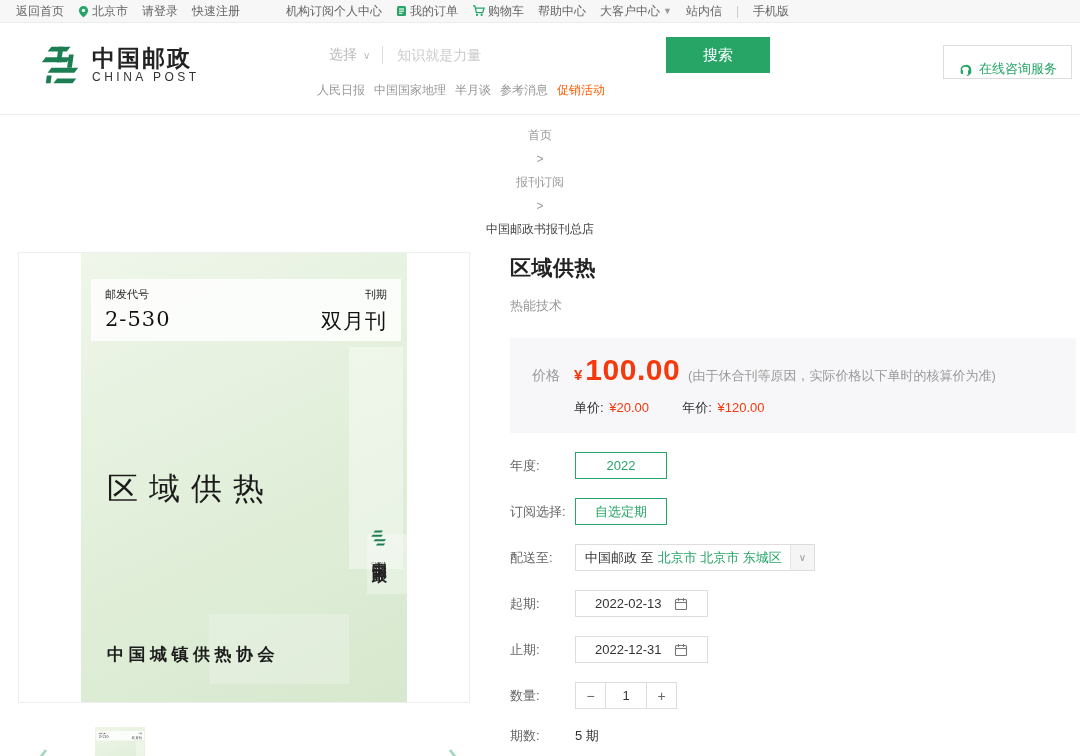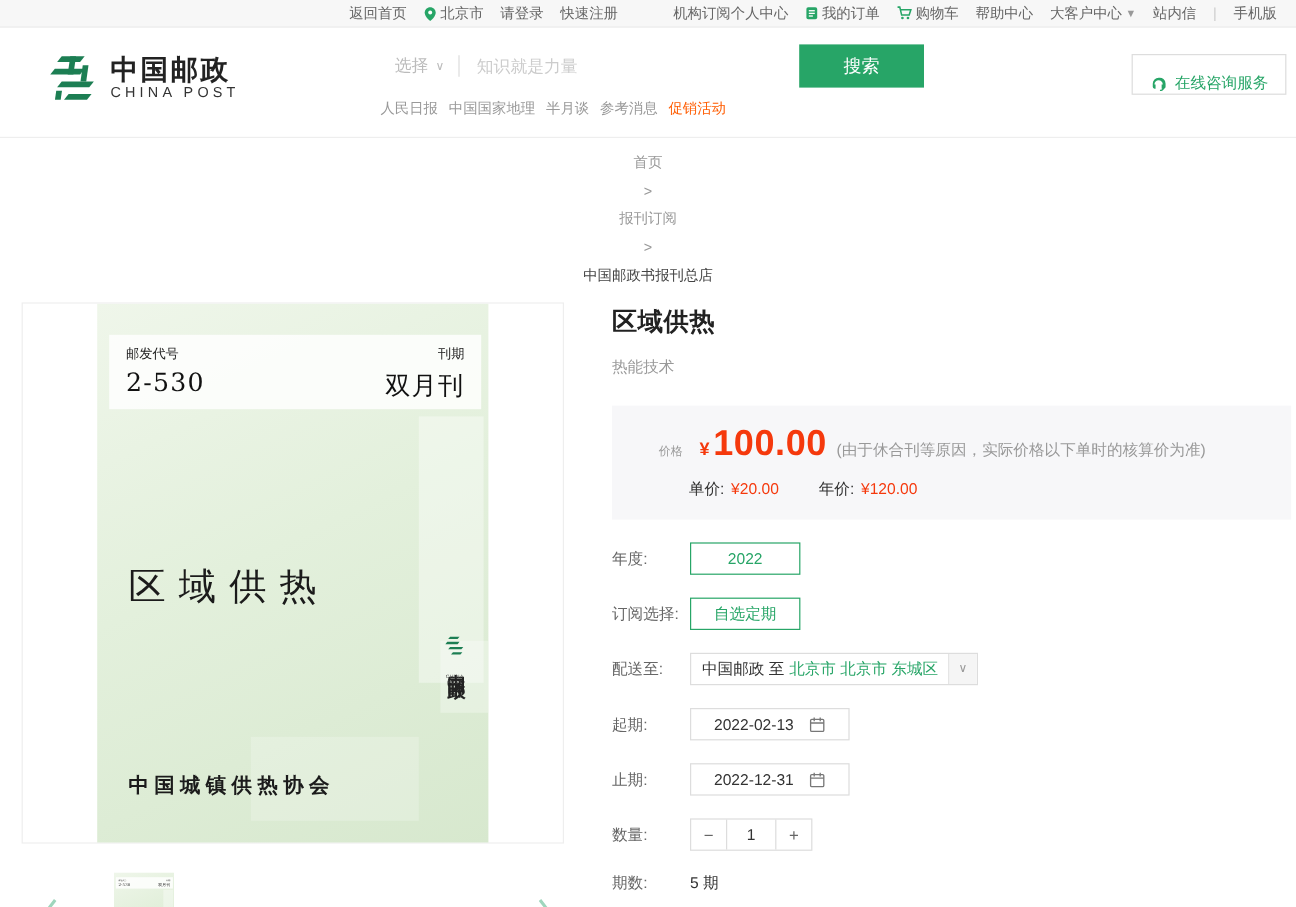--- a/index.html
+++ b/index.html
@@ -1,19 +1,19 @@
 <!DOCTYPE html>
 <html><head>
 <meta charset="utf-8">
 <style>
   * { margin:0; padding:0; box-sizing:border-box; }
   html,body { width:1080px; height:756px; background:#fff; font-family:"Liberation Sans","DejaVu Sans",sans-serif; color:#333; overflow:hidden; }
 
   
-  .topbar { height:23px; background:#f7f7f7; border-bottom:1px solid #ececec; display:flex; align-items:center; justify-content:flex-end; padding:0 16px; font-size:12px; color:#666; }
+  .topbar { height:23px; background:#f7f7f7; border-bottom:1px solid #ececec; display:flex; align-items:center; justify-content:flex-start; padding:0 16px; font-size:12px; color:#666; }
   .topbar .grp { display:flex; align-items:center; gap:14px; }
   .topbar a { color:#666; text-decoration:none; display:flex; align-items:center; gap:3px; cursor:pointer; }
   .topbar .sep { color:#ccc; }
   .caret { font-size:9px; color:#999; }
 
   
   .header { height:92px; display:flex; align-items:flex-start; padding:14px 8px 0 38px; position:relative; border-bottom:1px solid #eee; }
   .brand { display:flex; align-items:center; gap:8px; margin-top:6px; cursor:pointer; }
   .brand-txt .cn { font-size:23px; font-weight:bold; color:#222; letter-spacing:2px; line-height:24px; }
   .brand-txt .en { font-size:12px; color:#333; letter-spacing:3.5px; line-height:14px; }
@@ -63,21 +63,21 @@
   .nav-prev, .nav-next { position:absolute; top:18px; width:22px; height:40px; cursor:pointer; display:flex; align-items:center; justify-content:center; }
   .nav-prev { left:12px; } .nav-next { right:4px; }
   .favrow { margin-top:16px; display:flex; align-items:center; gap:7px; font-size:13px; color:#444; cursor:pointer; padding-left:1px; }
 
   
   .rightcol { flex:1; min-width:0; padding-top:2px; }
   .p-title { font-size:21px; font-weight:bold; color:#222; letter-spacing:0.5px; }
   .p-sub { margin-top:15px; font-size:13px; color:#999; }
   .pricebox { margin-top:23px; background:#f7f7f9; padding:15px 22px 16px; }
   .pricerow { display:flex; align-items:baseline; }
-  .pricelbl { font-size:10px; color:#999; margin-right:14px;margin-left:17px; }
+  .pricelbl { font-size:14px; color:#999; margin-right:14px; }
   .cur { font-size:15px; color:#f5390d; font-weight:bold; margin-right:3px; }
   .priceval { font-size:30px; color:#f5390d; font-weight:bold; letter-spacing:0.5px; }
   .pricenote { font-size:13px; color:#999; margin-left:8px; }
   .subprices { margin-top:12px; margin-left:42px; font-size:13px; }
   .subprices .l { color:#333; } .subprices .v { color:#f5390d; margin-left:2px; }
   .subprices .gap { display:inline-block; width:26px; }
 
   .frow { display:flex; align-items:center; margin-top:19px; }
   .flabel { width:65px; flex-shrink:0; font-size:13px; color:#666; }
   .tagbtn { width:92px; height:27px; border:1px solid #27a567; color:#27a567; background:#fff; font-size:13px; display:flex; align-items:center; justify-content:center; cursor:pointer; }

